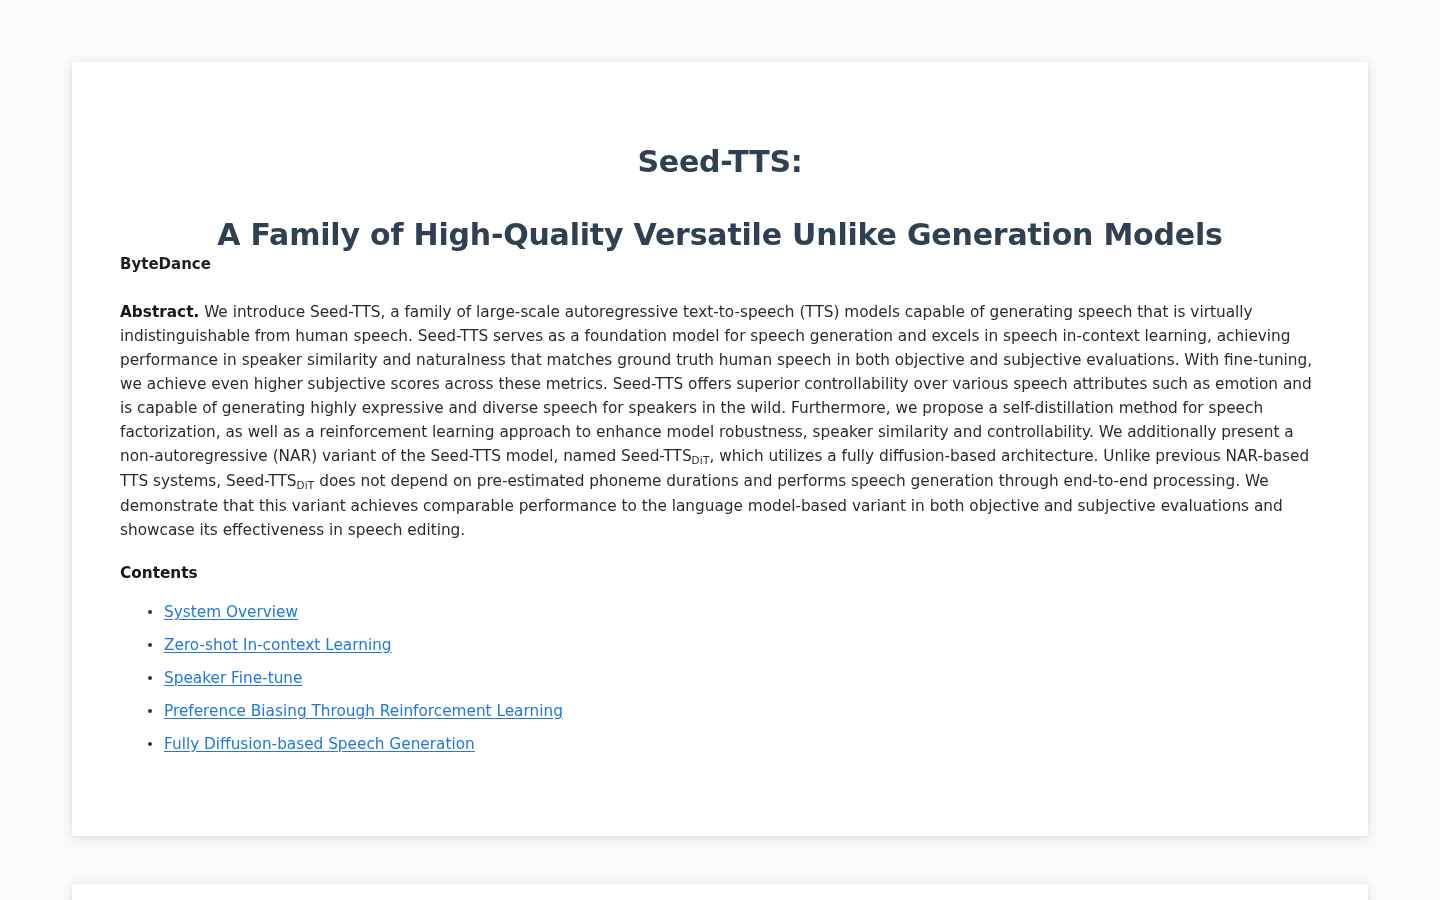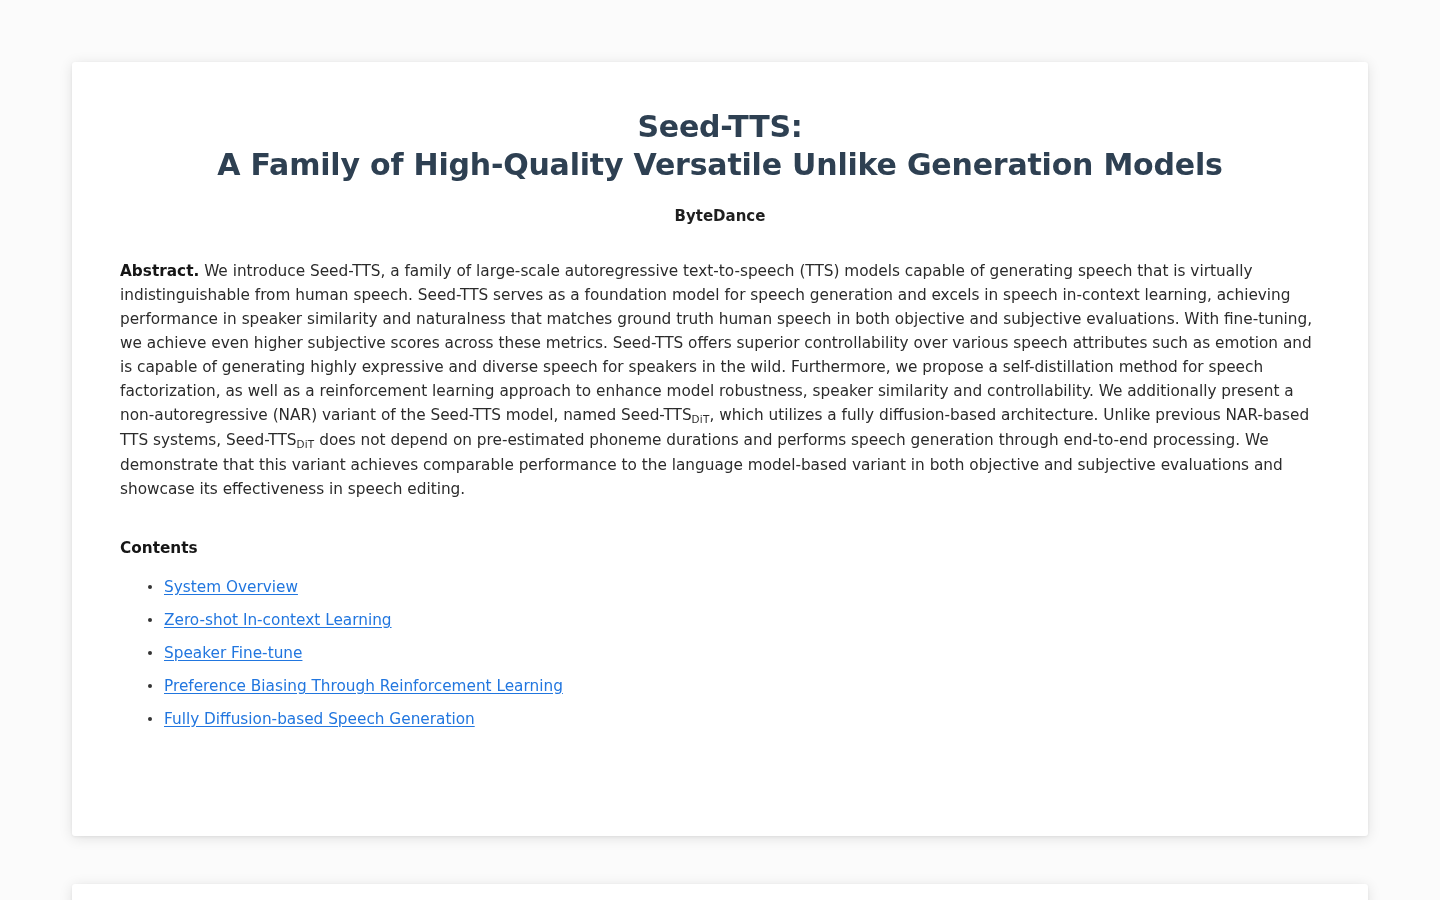--- a/index.html
+++ b/index.html
@@ -48,66 +48,66 @@
   .title-block {
     text-align: center;
     margin: 0 0 0 0;
   }
   .doc-title-line {
     color: #2e4052;
     font-size: 30px;
     font-weight: 700;
     line-height: 38px;
     letter-spacing: -0.2px;
+    margin-top: 35px;
   }
   .doc-title-line.line-two {
     font-size: 30px;
   }
 
   .authors {
     text-align: center;
     font-style: italic;
     font-size: 15px;
     color: #2c2c2c;
     margin-top: 32px;
     line-height: 20px;
   }
 
   .affiliation {
-    text-align: center;
+    text-align: left;
     font-size: 15px;
     font-weight: 700;
     color: #1f1f1f;
-    margin-top: 22px;
     line-height: 20px;
   }
 
   
   .abstract {
-    margin-top: 33px;
+    margin-top: 26px;
     font-size: 15.3px;
     line-height: 24px;
     color: #2b2b2b;
     text-align: left;
   }
   .abstract .lead {
     font-weight: 700;
     color: #161616;
   }
   .abstract sub {
     font-size: 0.68em;
     vertical-align: baseline;
     position: relative;
     top: 0.30em;
     letter-spacing: 0.2px;
   }
 
   
   .contents-heading {
-    margin-top: 36px;
+    margin-top: 20px;
     font-size: 15.3px;
     font-weight: 700;
     color: #161616;
     line-height: 22px;
   }
 
   ul.toc-list {
     list-style: none;
     margin: 18px 0 0 0;
     padding: 0;

